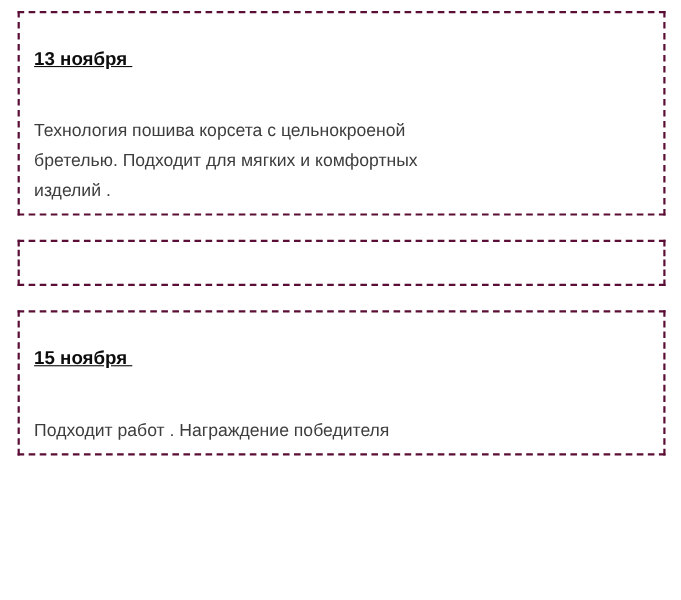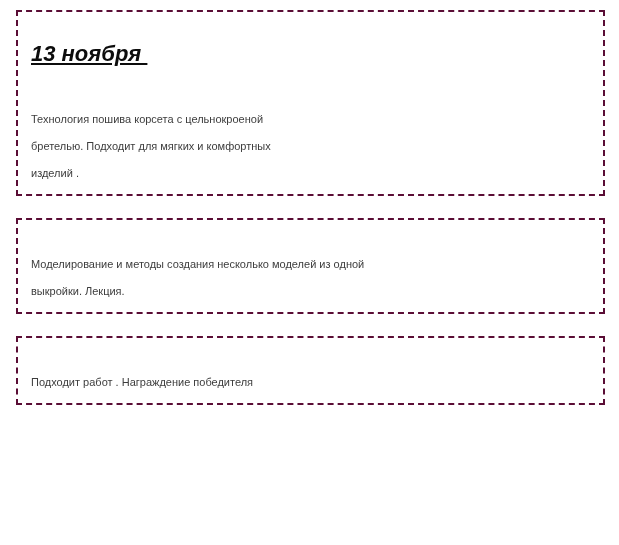--- a/index.html
+++ b/index.html
@@ -23,50 +23,48 @@
   }
   .card {
     border: 2px dashed var(--accent);
     padding: 31px 16px 7px 13px;
     margin-bottom: 22px;
     background: var(--bg);
   }
   .card:last-child { margin-bottom: 0; }
   .date {
     margin: 0 0 42px 0;
-    font-size: 22px;
+    font-size: 17px;
     line-height: 21px;
     font-weight: bold;
     color: var(--heading);
     text-decoration: underline;
     white-space: pre; 
-    font-style: italic;
   }
   .desc {
     margin: 0;
-    font-size: 11px;
+    font-size: 16px;
     line-height: 27px;
     color: var(--body);
     white-space: pre-line; 
   }
 </style>
 </head>
 <body>
 
 <div class="page">
 
   <section class="card">
     <h3 class="date">13 ноября </h3>
     <p class="desc">Технология пошива корсета с цельнокроеной
 бретелью. Подходит для мягких и комфортных
 изделий .</p>
   </section>
 
   <section class="card">
-    <p class="desc">Моделирование и методы создания несколько моделей из одной
-выкройки. Лекция.</p>
   </section>
 
   <section class="card">
+    <h3 class="date">15 ноября </h3>
     <p class="desc">Подходит работ . Награждение победителя</p>
   </section>
 
 </div>
 
 </body></html>

